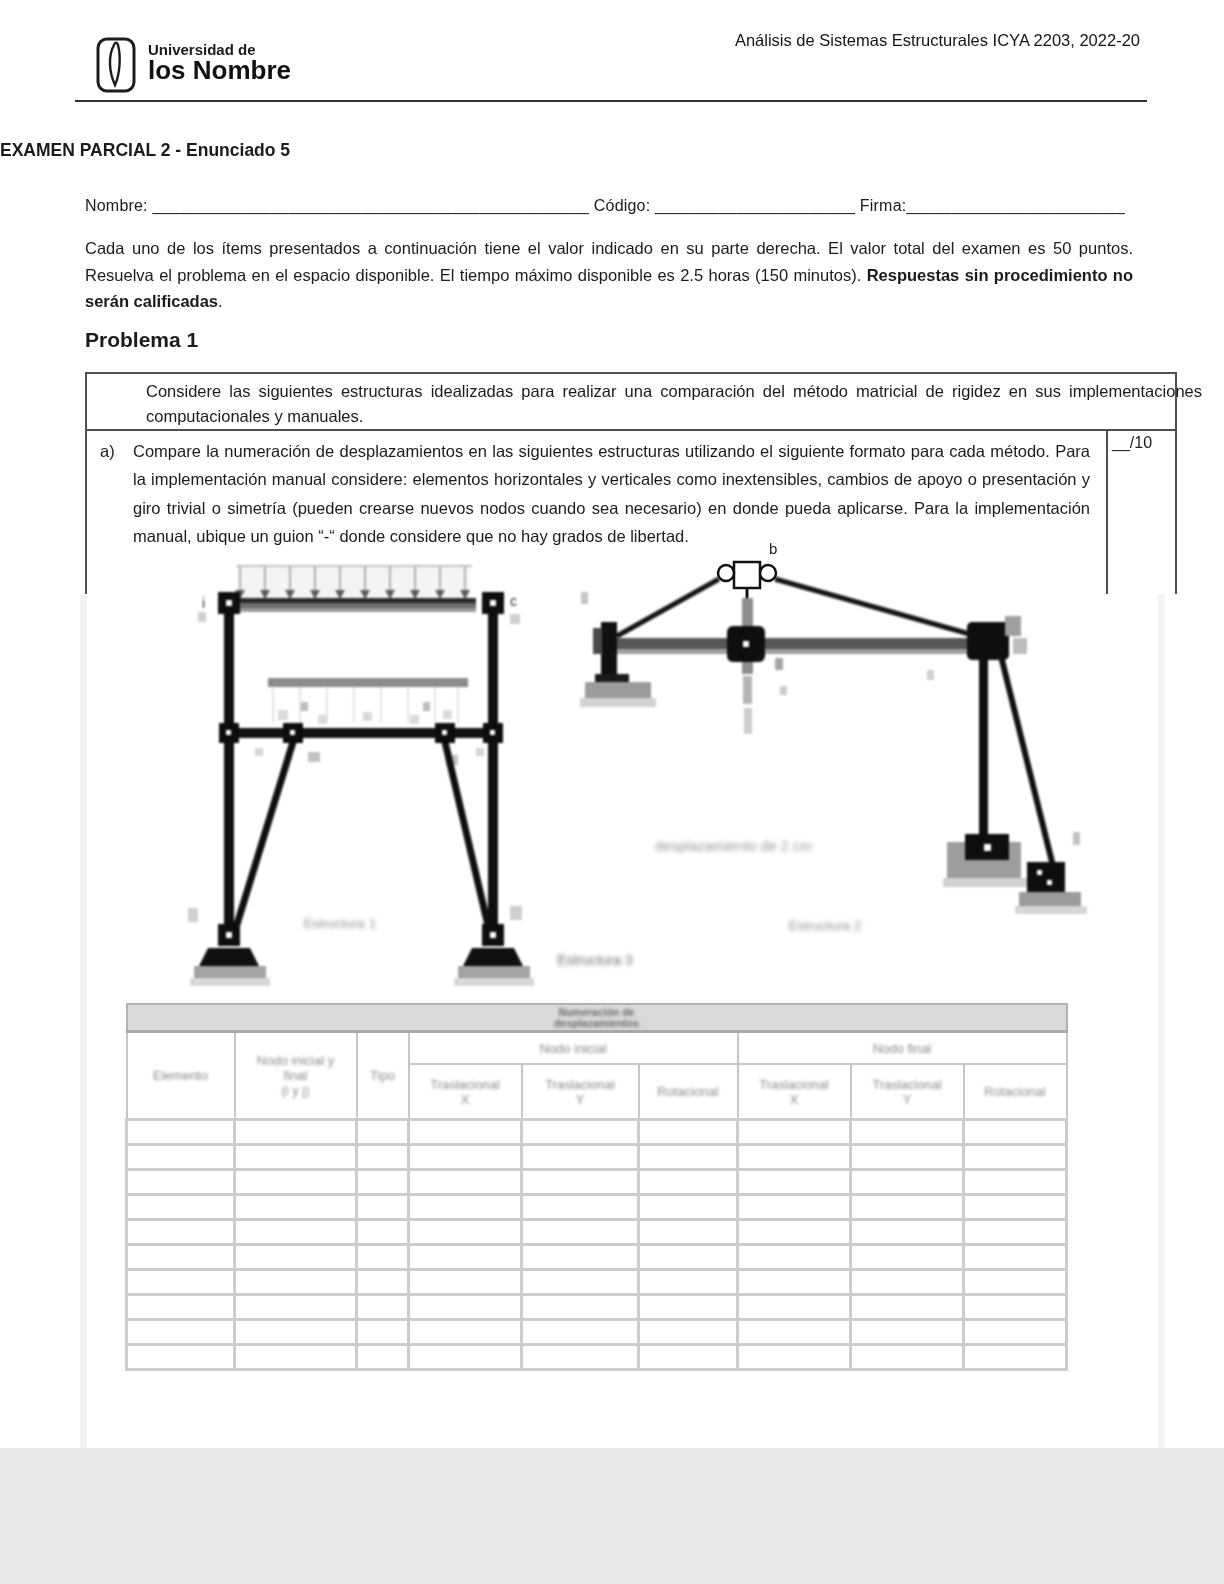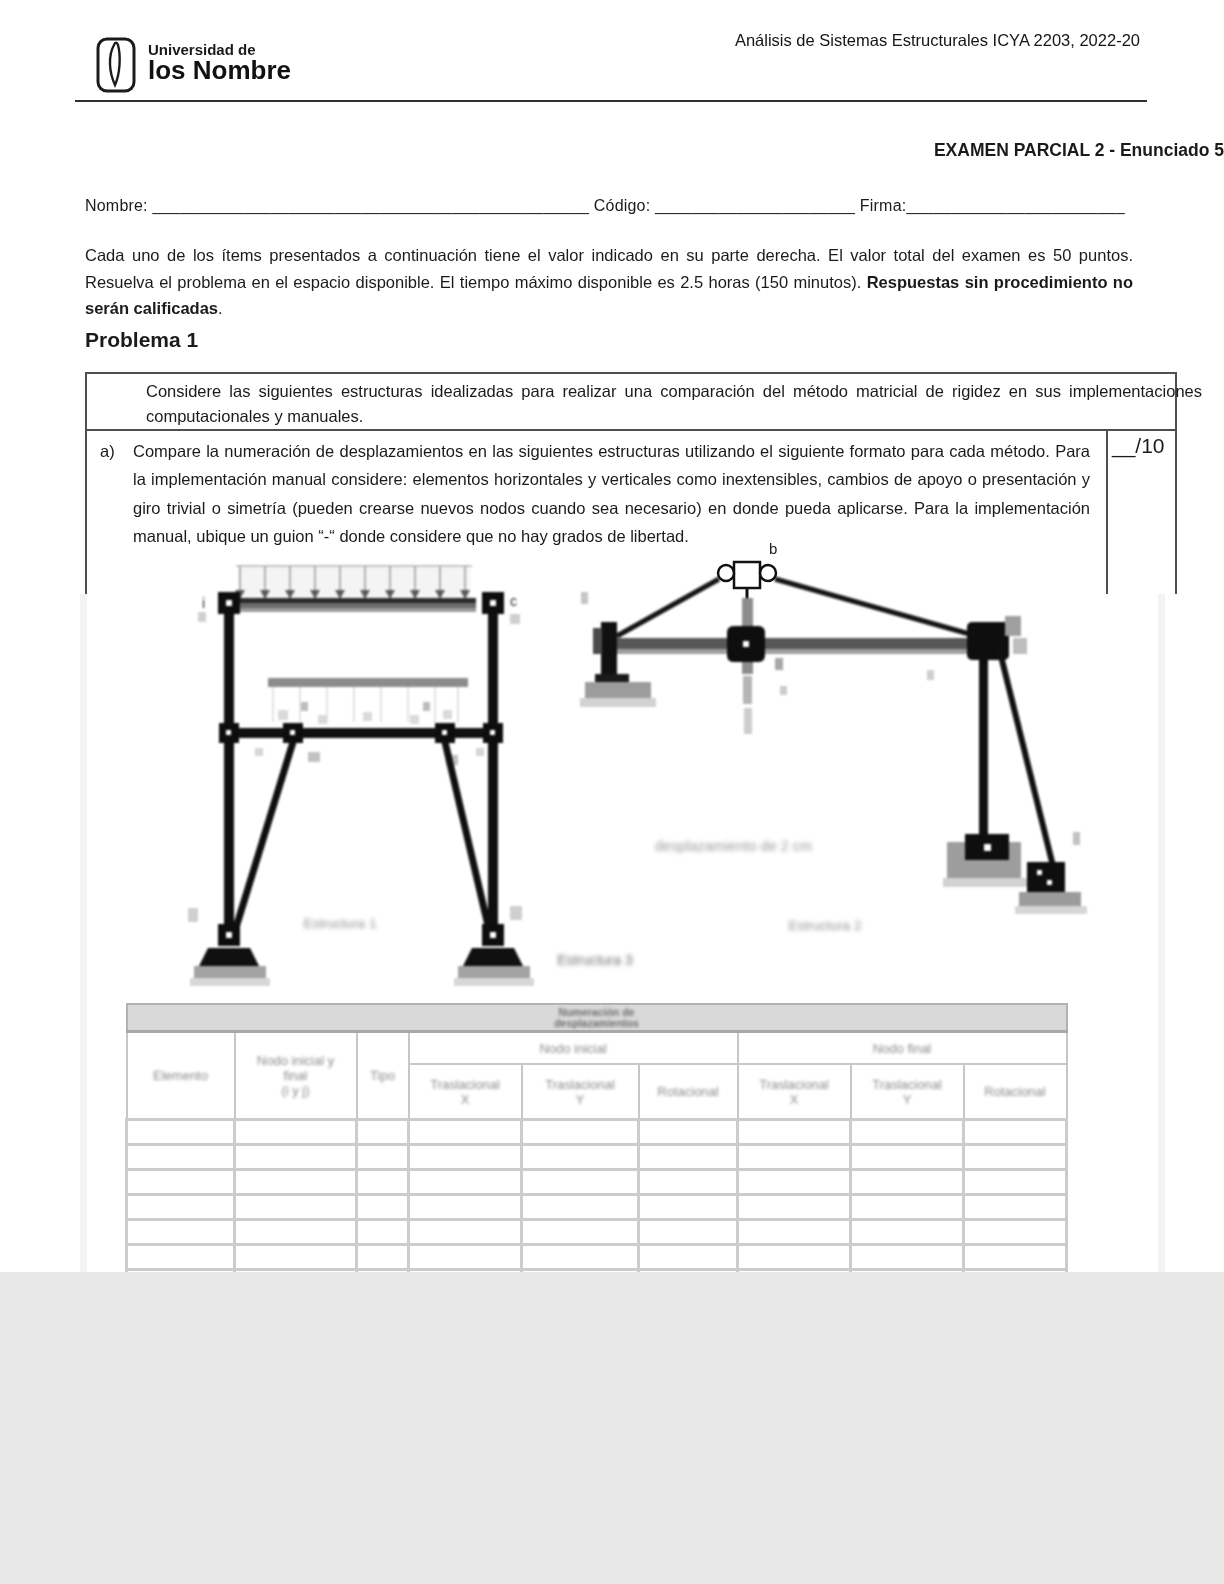--- a/index.html
+++ b/index.html
@@ -1,40 +1,40 @@
 <!DOCTYPE html>
 <html><head>
 <meta charset="utf-8">
 <style>
   html,body{margin:0;padding:0;background:#e8e8e8;}
   .page{
-    position:relative;width:1224px;height:1272px;margin:0 auto;background:#ffffff;
+    position:relative;width:1224px;height:1448px;margin:0 auto;background:#ffffff;
     font-family:"Liberation Sans",sans-serif;color:#1b1b1b;overflow:hidden;
   }
   .abs{position:absolute;}
   .just{text-align:justify;text-justify:inter-word;}
   .blur1{filter:blur(1.6px);}
   .blur2{filter:blur(2.2px);}
   .pix{filter:blur(1.25px);}
 
   
   .uni-text1{font-size:15px;font-weight:600;line-height:15px;color:#1a1a1a;}
   .uni-text2{font-size:26px;font-weight:700;line-height:27px;color:#111;}
   .dept{font-size:16.5px;line-height:24px;text-align:right;color:#141414;}
   .rule{background:#2f2f2f;}
 
-  .doc-title{font-size:17.5px;font-weight:700;text-align:right;width:100%;}
+  .doc-title{font-size:17.5px;font-weight:700;text-align:left;width:100%;}
   .nameline{font-size:16px;white-space:nowrap;letter-spacing:.2px;}
   .intro{font-size:16.5px;line-height:26.5px;}
   .prob-h{font-size:21px;font-weight:700;}
 
   .pbox{border:2px solid #4f4f4f;}
   .stmt{font-size:16.5px;line-height:25px;margin-left:48px;}
   .itema{font-size:16.5px;line-height:28.4px;}
-  .points{font-size:21px;}
+  .points{font-size:16px;}
 
   
   .overlay{background:#fff;}
   .strip{background:#f3f3f3;}
   .bstrip{background:#ececec;}
 
   .cap{font-size:13.5px;color:#8f8f8f;text-align:center;}
   .note{font-size:14.5px;color:#9a9a9a;}
 
   
@@ -73,21 +73,21 @@
   <div class="abs nameline" style="left:85px;top:197px;">
     <span>Nombre:</span>
     <span>________________________________________________</span>
     <span> </span>
     <span>Código:</span>
     <span>______________________</span>
     <span> </span>
     <span>Firma:</span><span>________________________</span>
   </div>
 
-  <div class="abs intro just" style="left:85px;top:242px;width:1048px;">
+  <div class="abs intro just" style="left:85px;top:235px;width:1048px;">
     <span>Cada uno de los ítems presentados a continuación tiene el valor indicado en su parte derecha. El valor total del examen es 50 puntos. Resuelva el problema en el espacio disponible. El tiempo máximo disponible es 2.5 horas (150 minutos). </span><b>Respuestas sin procedimiento no serán calificadas</b><span>.</span>
   </div>
 
   <div class="abs prob-h" style="left:85px;top:328px;">Problema 1</div>
 
   <div class="abs pbox" style="left:85px;top:372px;width:1088px;height:1111px;"></div>
   <div class="abs stmt just" style="left:98px;top:379px;width:1056px;">Considere las siguientes estructuras idealizadas para realizar una comparación del método matricial de rigidez en sus implementaciones computacionales y manuales.</div>
   <div class="abs" style="left:85px;top:429px;width:1092px;height:2px;background:#4f4f4f;"></div>
   <div class="abs" style="left:1106px;top:429px;width:2px;height:1054px;background:#4f4f4f;"></div>
   <div class="abs points" style="left:1112px;top:434px;">__/10</div>

